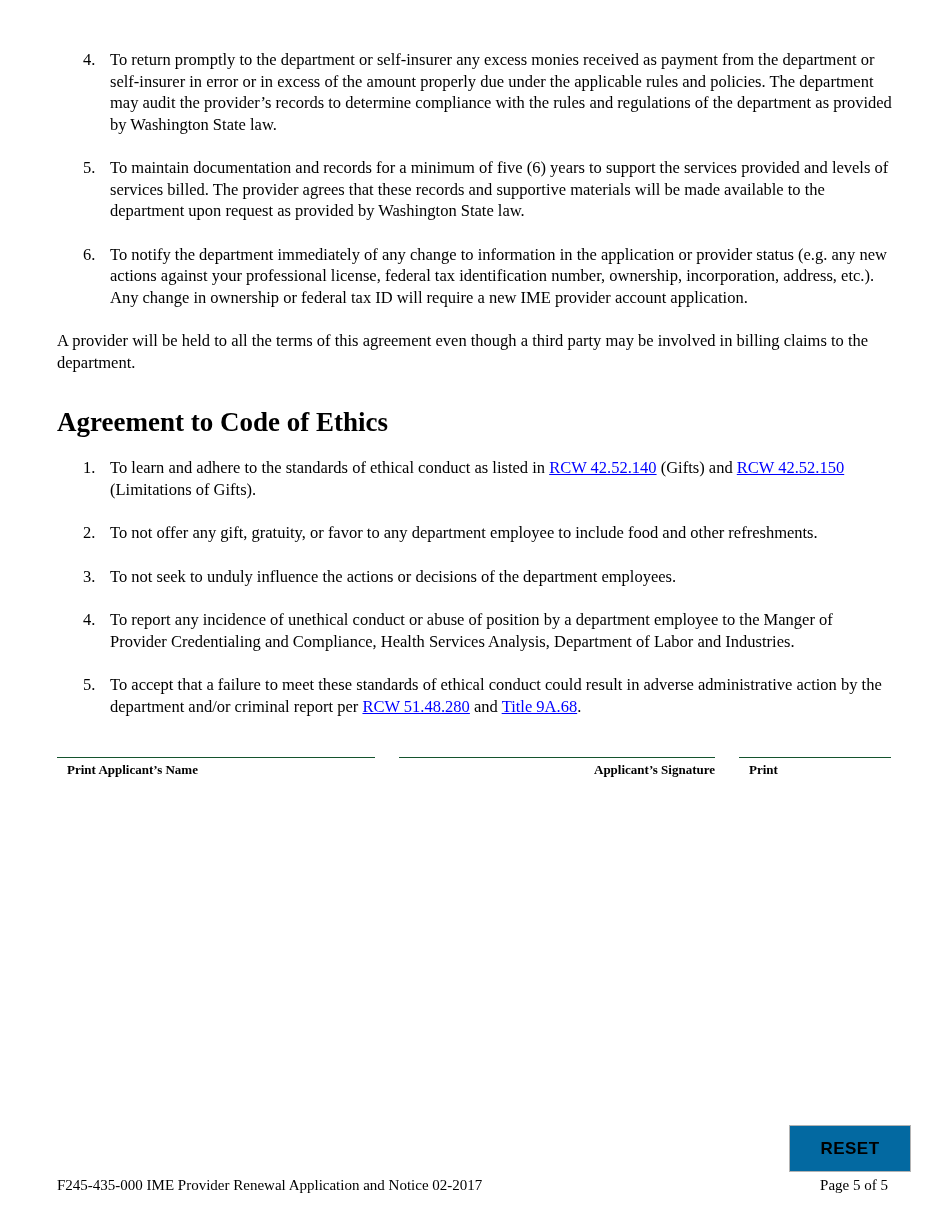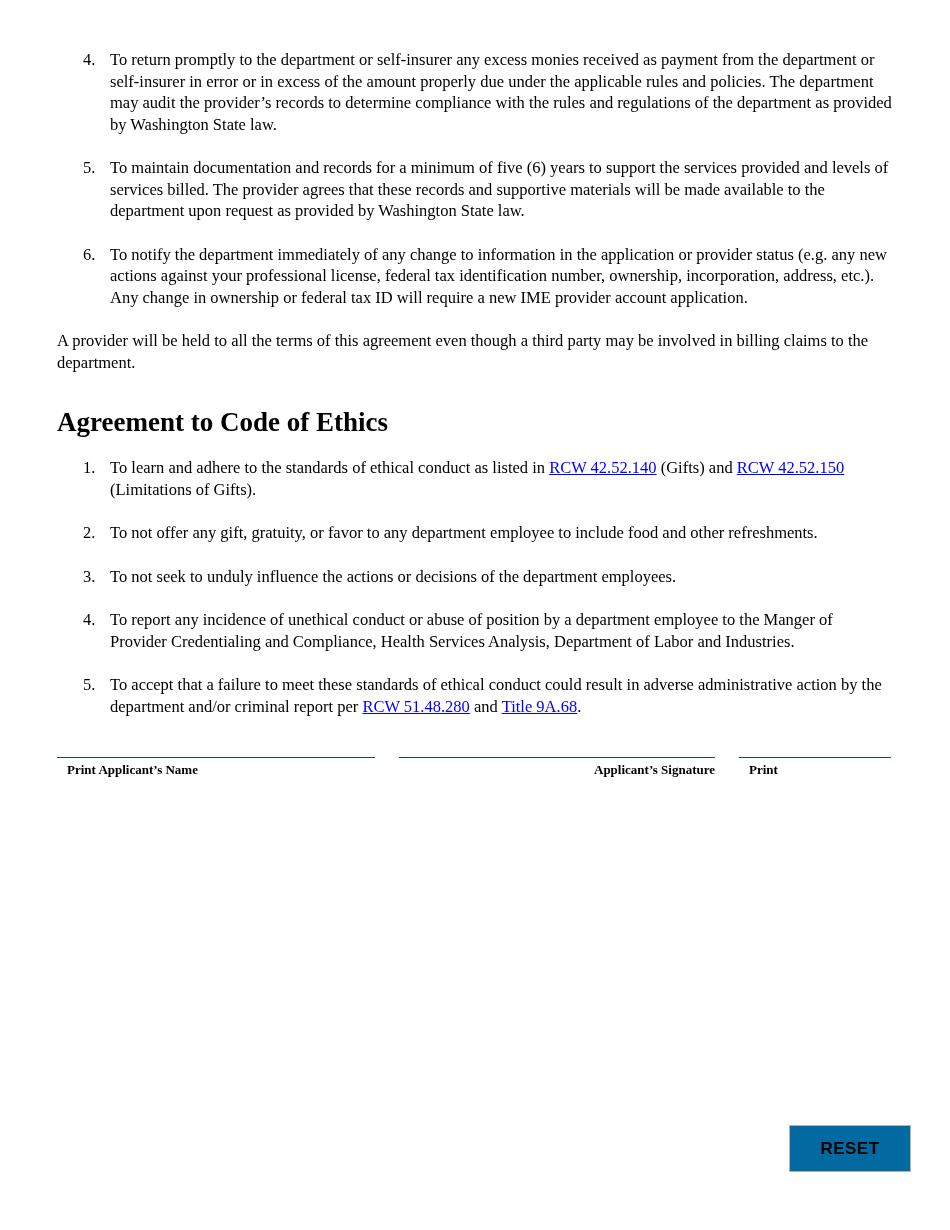--- a/index.html
+++ b/index.html
@@ -124,13 +124,17 @@
       </div>
       <div class="sig-col c3">
         <div class="sig-label">Print</div>
       </div>
     </div>
 
   </div>
 
   <button class="reset-btn">RESET</button>
 
+  <div class="footer">
+    <span>F245-435-000 IME Provider Renewal Application and Notice 02-2017</span>
+    <span>Page 5 of 5</span>
+  </div>
 </div>
 
 </body></html>

